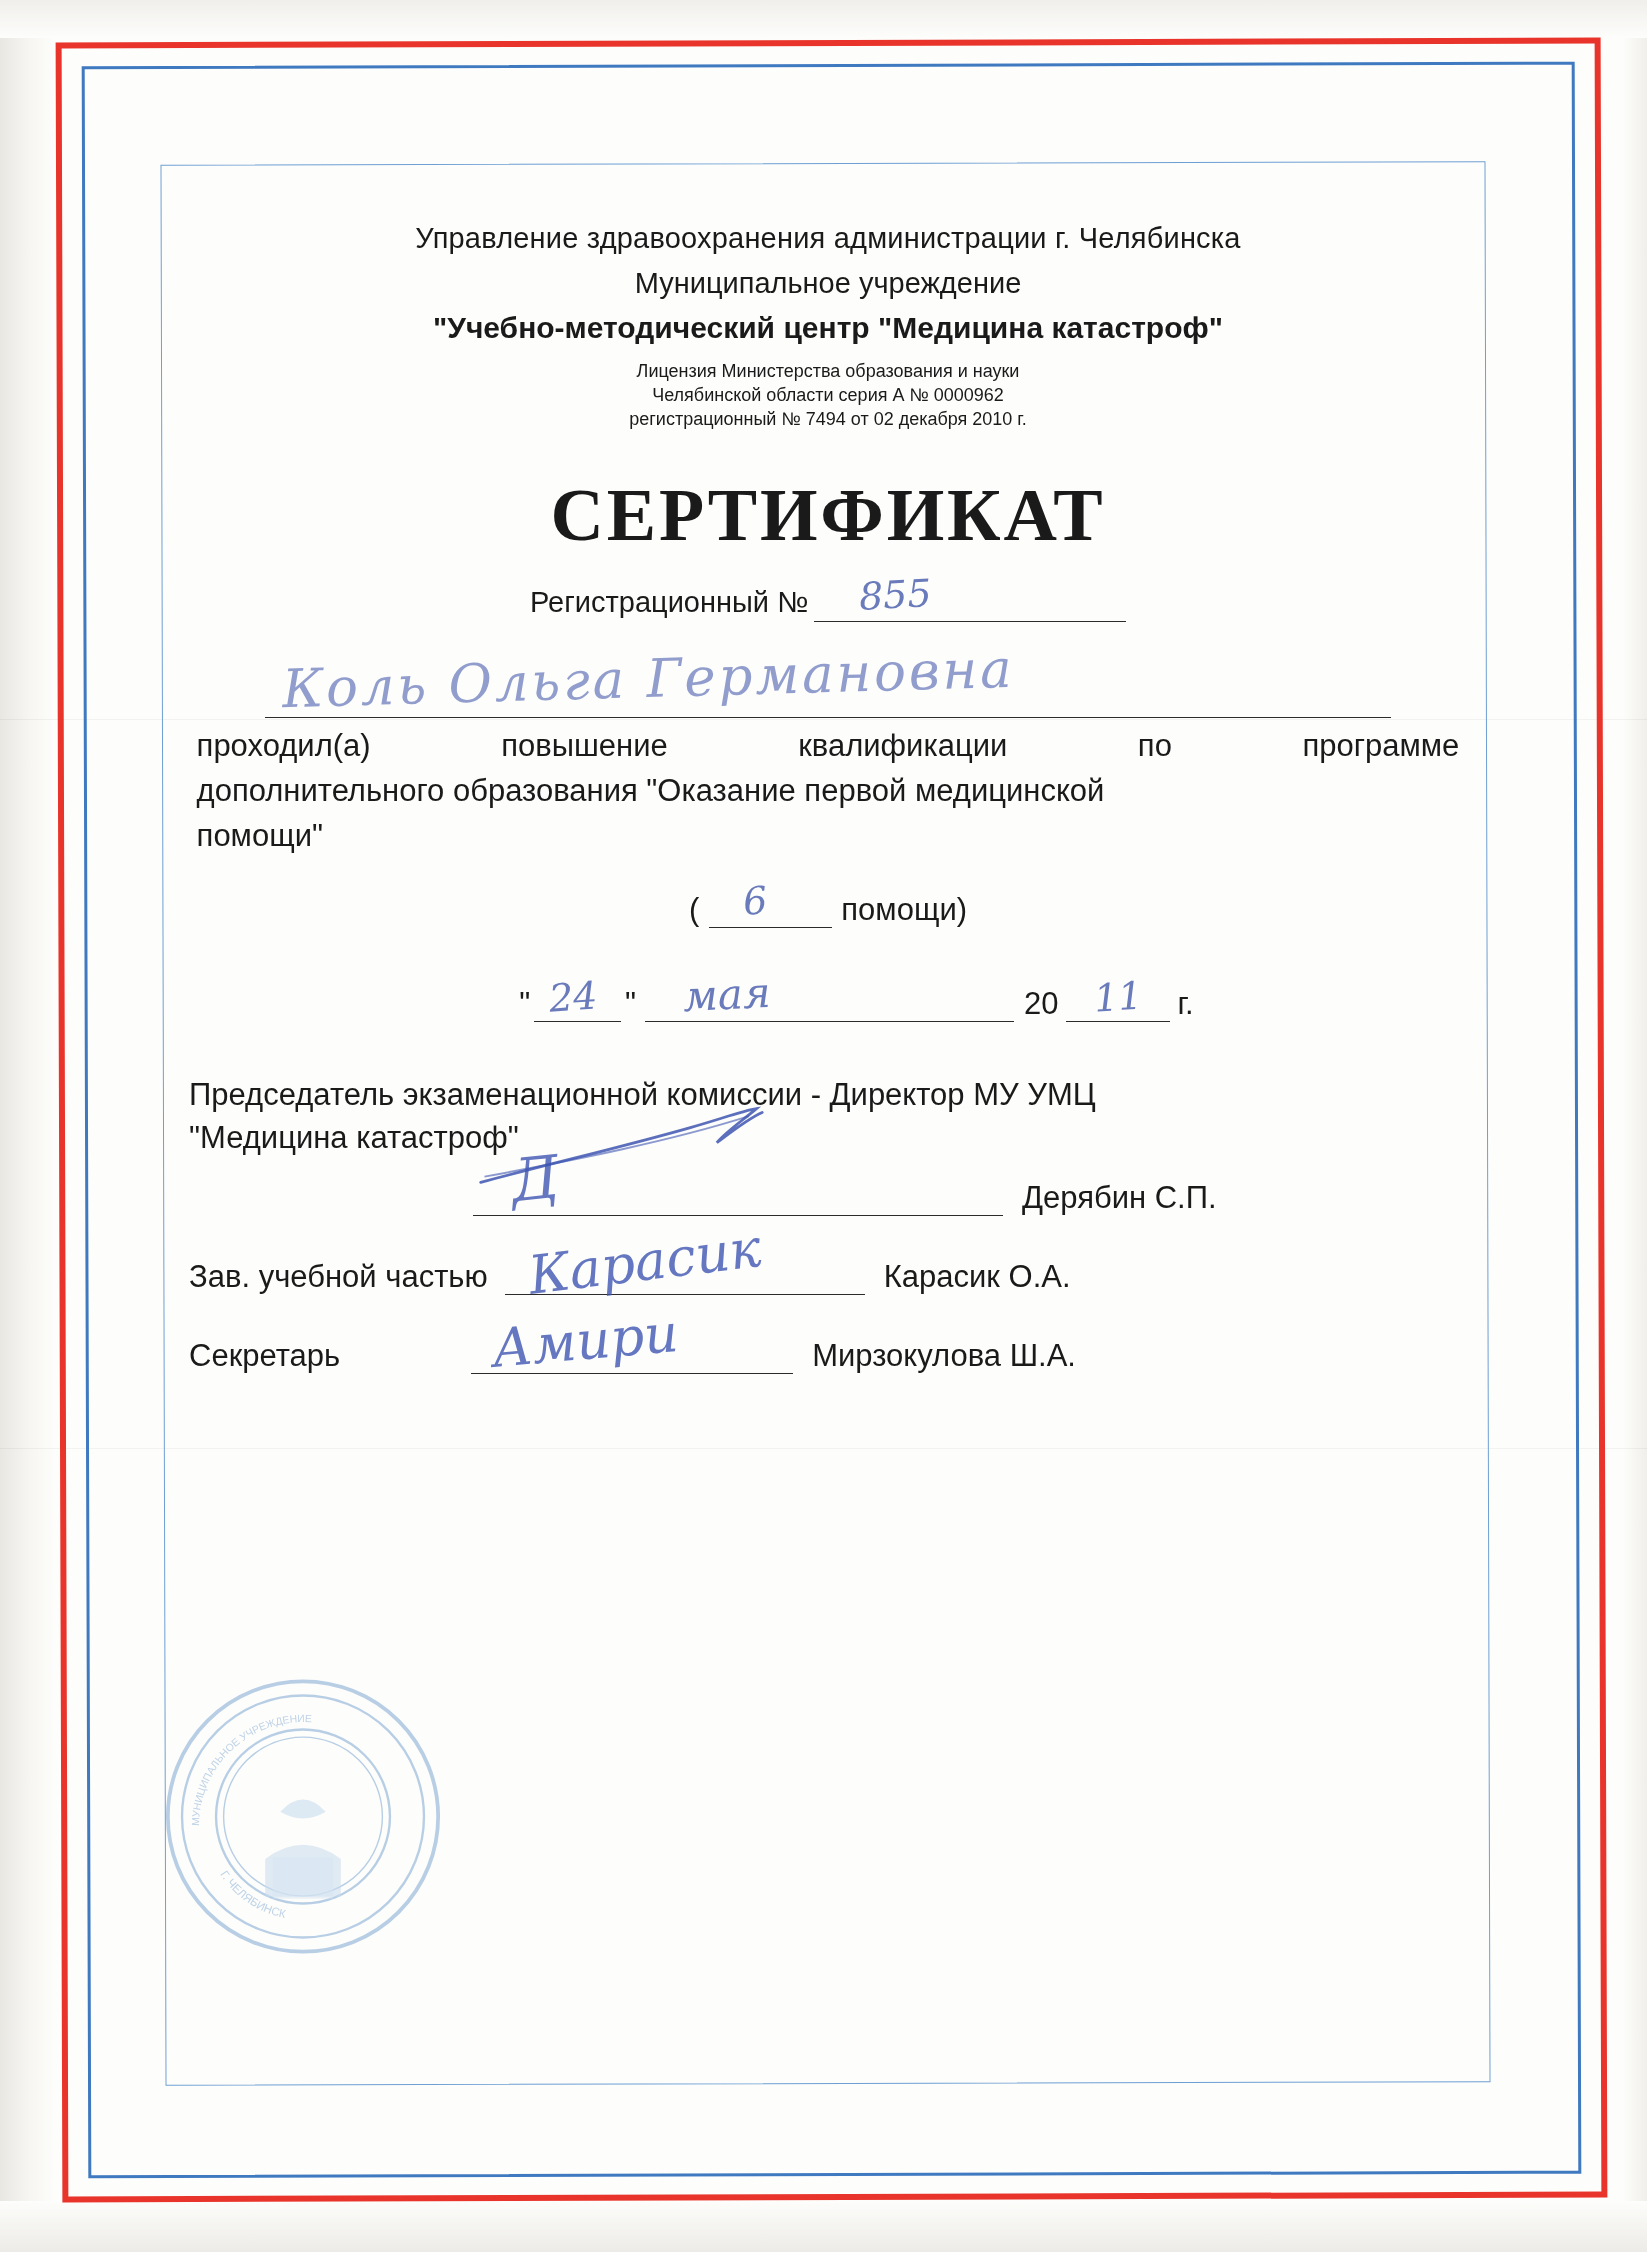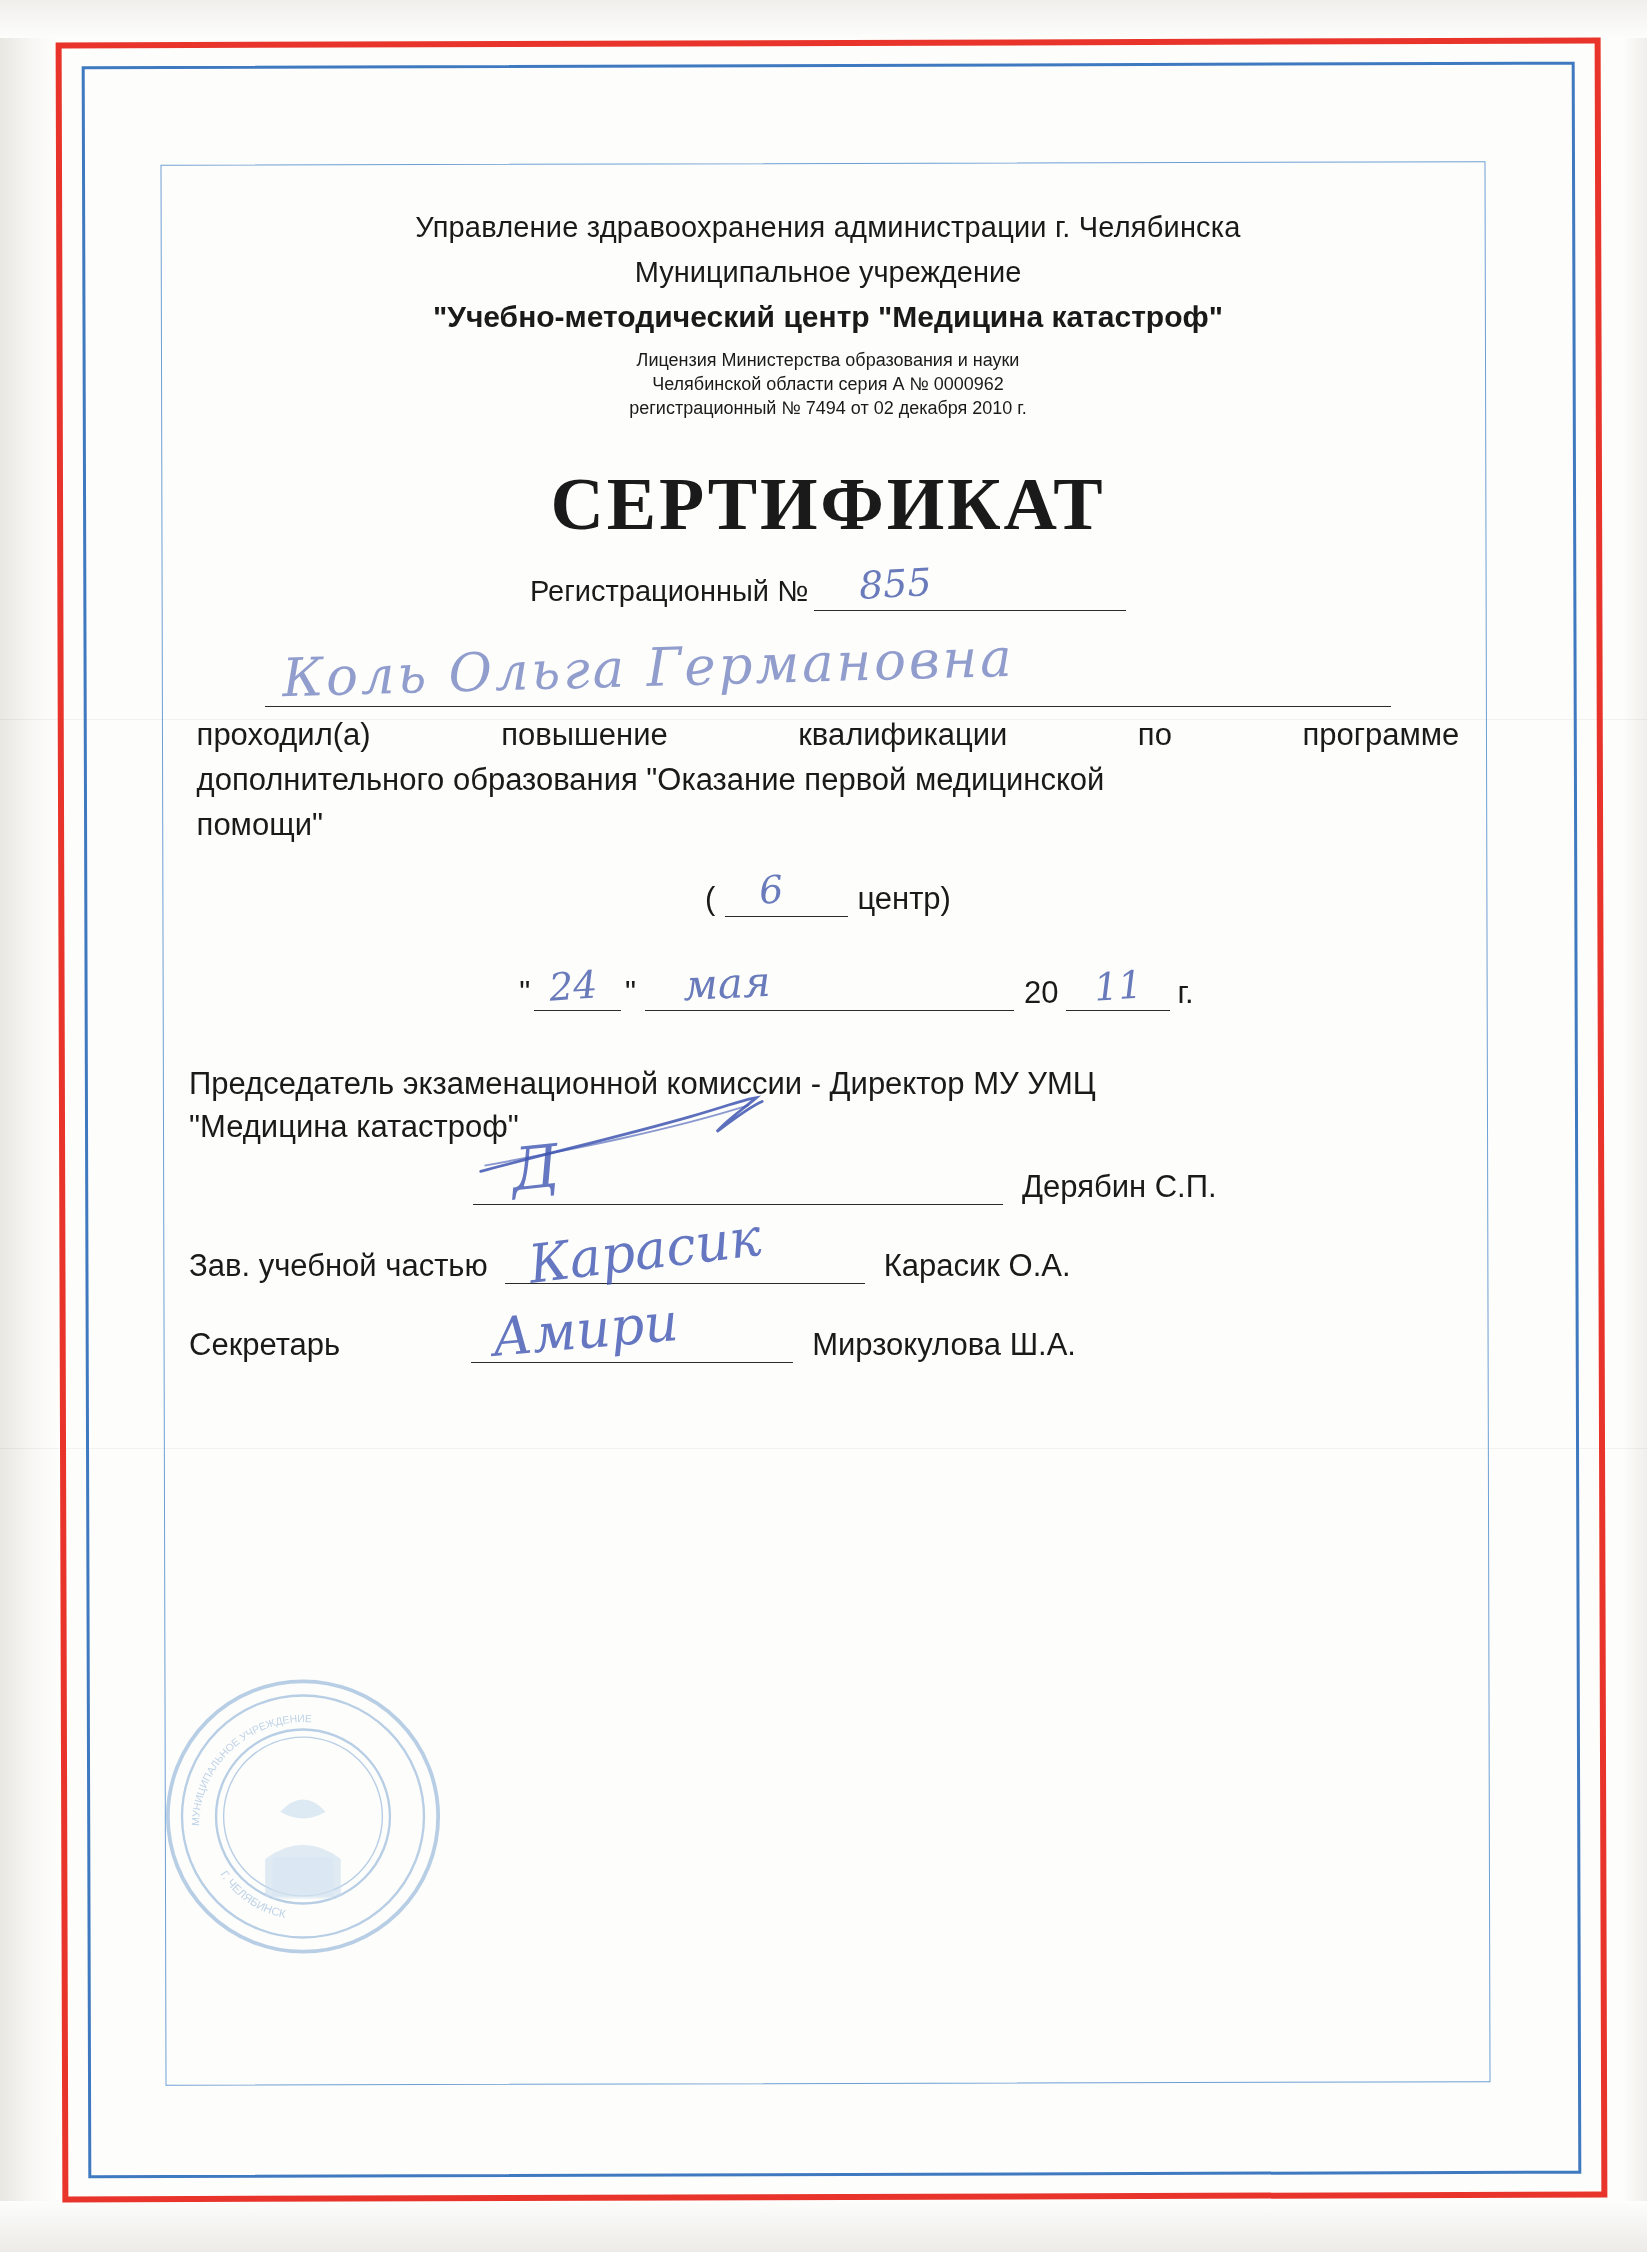--- a/index.html
+++ b/index.html
@@ -76,21 +76,21 @@
     height: 1921px;
     border: 1.9px solid #6e9fd4;
     box-sizing: border-box;
     transform: rotate(-0.15deg);
   }
 
   
   .content {
     position: absolute;
     left: 189px;
-    top: 200px;
+    top: 211px;
     width: 1278px;
     height: 1864px;
   }
 
   .org-block {
     text-align: center;
     margin-top: 11.4px;
   }
   .org-line1 {
     font-size: 29px;
@@ -395,21 +395,21 @@
     </div>
     <div>дополнительного образования "Оказание первой медицинской</div>
     <div>помощи"</div>
   </div>
 
   <div class="hours-row">
     <span>(</span>
     <span class="hours-line">
       <span class="hand hours-hand">6</span>
     </span>
-    <span>центр)</span>
+    <span>помощи)</span>
   </div>
 
   <div class="date-row">
     <span>"</span>
     <span class="date-day">
       <span class="hand">24</span>
     </span>
     <span>"</span>
     <span class="date-month">
       <span class="hand">мая</span>

